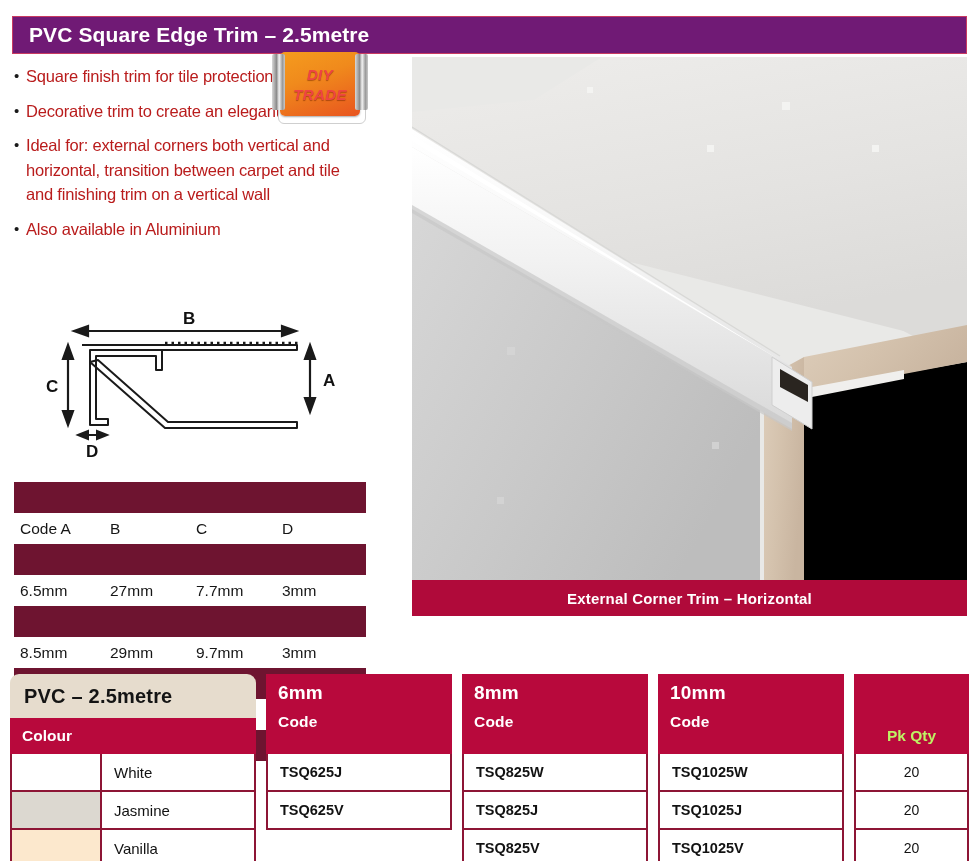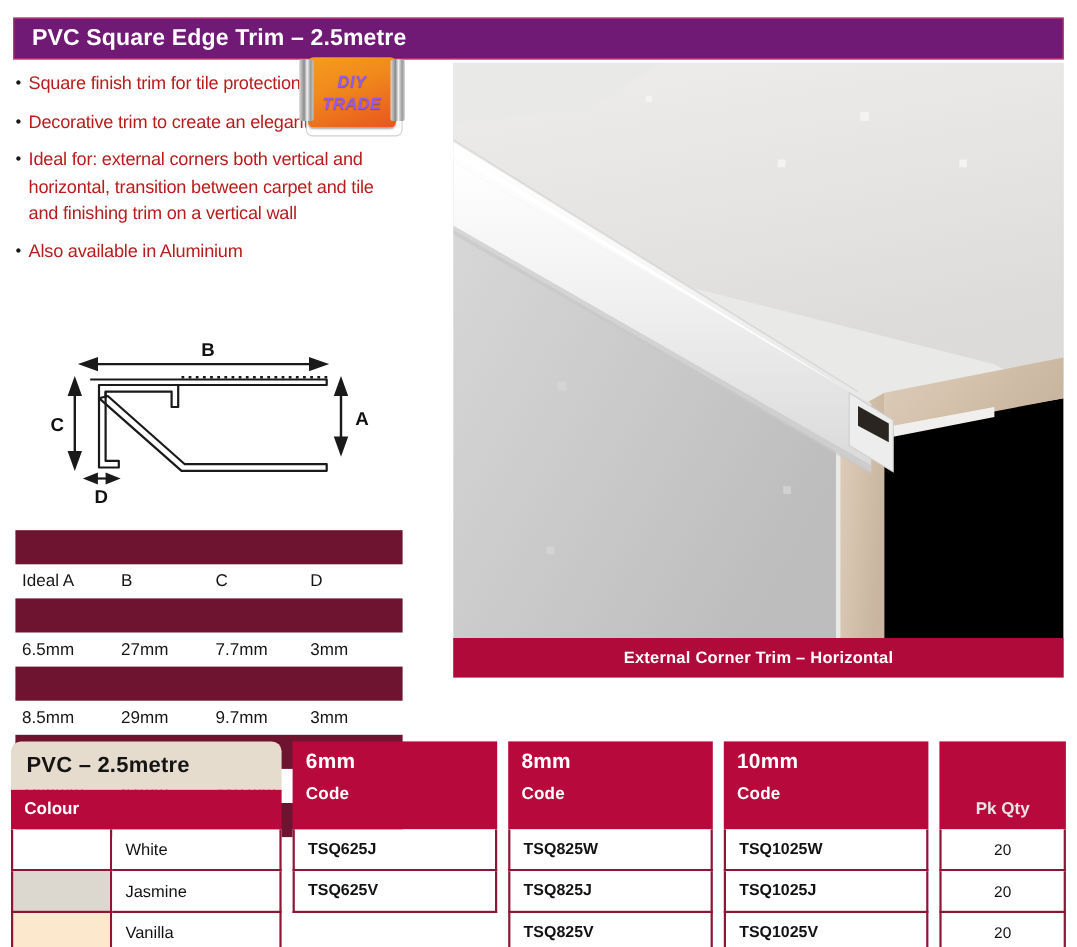--- a/index.html
+++ b/index.html
@@ -101,21 +101,21 @@
     height: 64px;
     background: #ffffff;
     border: 1px solid #cfcfcf;
     border-radius: 6px;
     z-index: 1;
   }
   .badge-line {
     position: absolute;
     width: 100%;
     text-align: center;
-    color: #8b5cf6;
+    color: #ef4444;
     font-weight: bold;
     font-style: italic;
     font-size: 15px;
     letter-spacing: 0.4px;
     text-shadow: 0 1px 1px rgba(120,40,0,0.55);
     z-index: 4;
   }
   #badge-diy  { top: 14px; }
   #badge-trade{ top: 34px; }
 
@@ -289,21 +289,21 @@
   #pkqty-block  { left: 844px; width: 115px; }
 
   .code-head {
     height: 80px;
     background: #b8093c;
     box-sizing: border-box;
   }
   .pk-head {
     height: 80px;
     background: #b8093c;
-    color: #e5e5e5;
+    color: #bef264;
     display: flex;
     align-items: flex-end;
     justify-content: center;
     box-sizing: border-box;
     padding-bottom: 9px;
     font-size: 15.5px;
     font-weight: bold;
   }
 </style>
 </head>
@@ -383,21 +383,21 @@
     <text x="66" y="157" font-family="Liberation Sans, sans-serif" font-size="17" font-weight="bold" fill="#111">D</text>
   </svg>
 </div>
 
 <table id="size-table">
   <tbody>
     <tr>
         <td class="size-rule-thin" colspan="4"></td>
       </tr>
     <tr>
-      <td class="col-a">Ideal A</td>
+      <td class="col-a">Code A</td>
       <td class="col-b">B</td>
       <td class="col-c">C</td>
       <td class="col-d">D</td>
     </tr>
     <tr>
         <td class="size-rule" colspan="4"></td>
       </tr>
     <tr>
       <td class="col-a">6.5mm</td>
       <td class="col-b">27mm</td>

